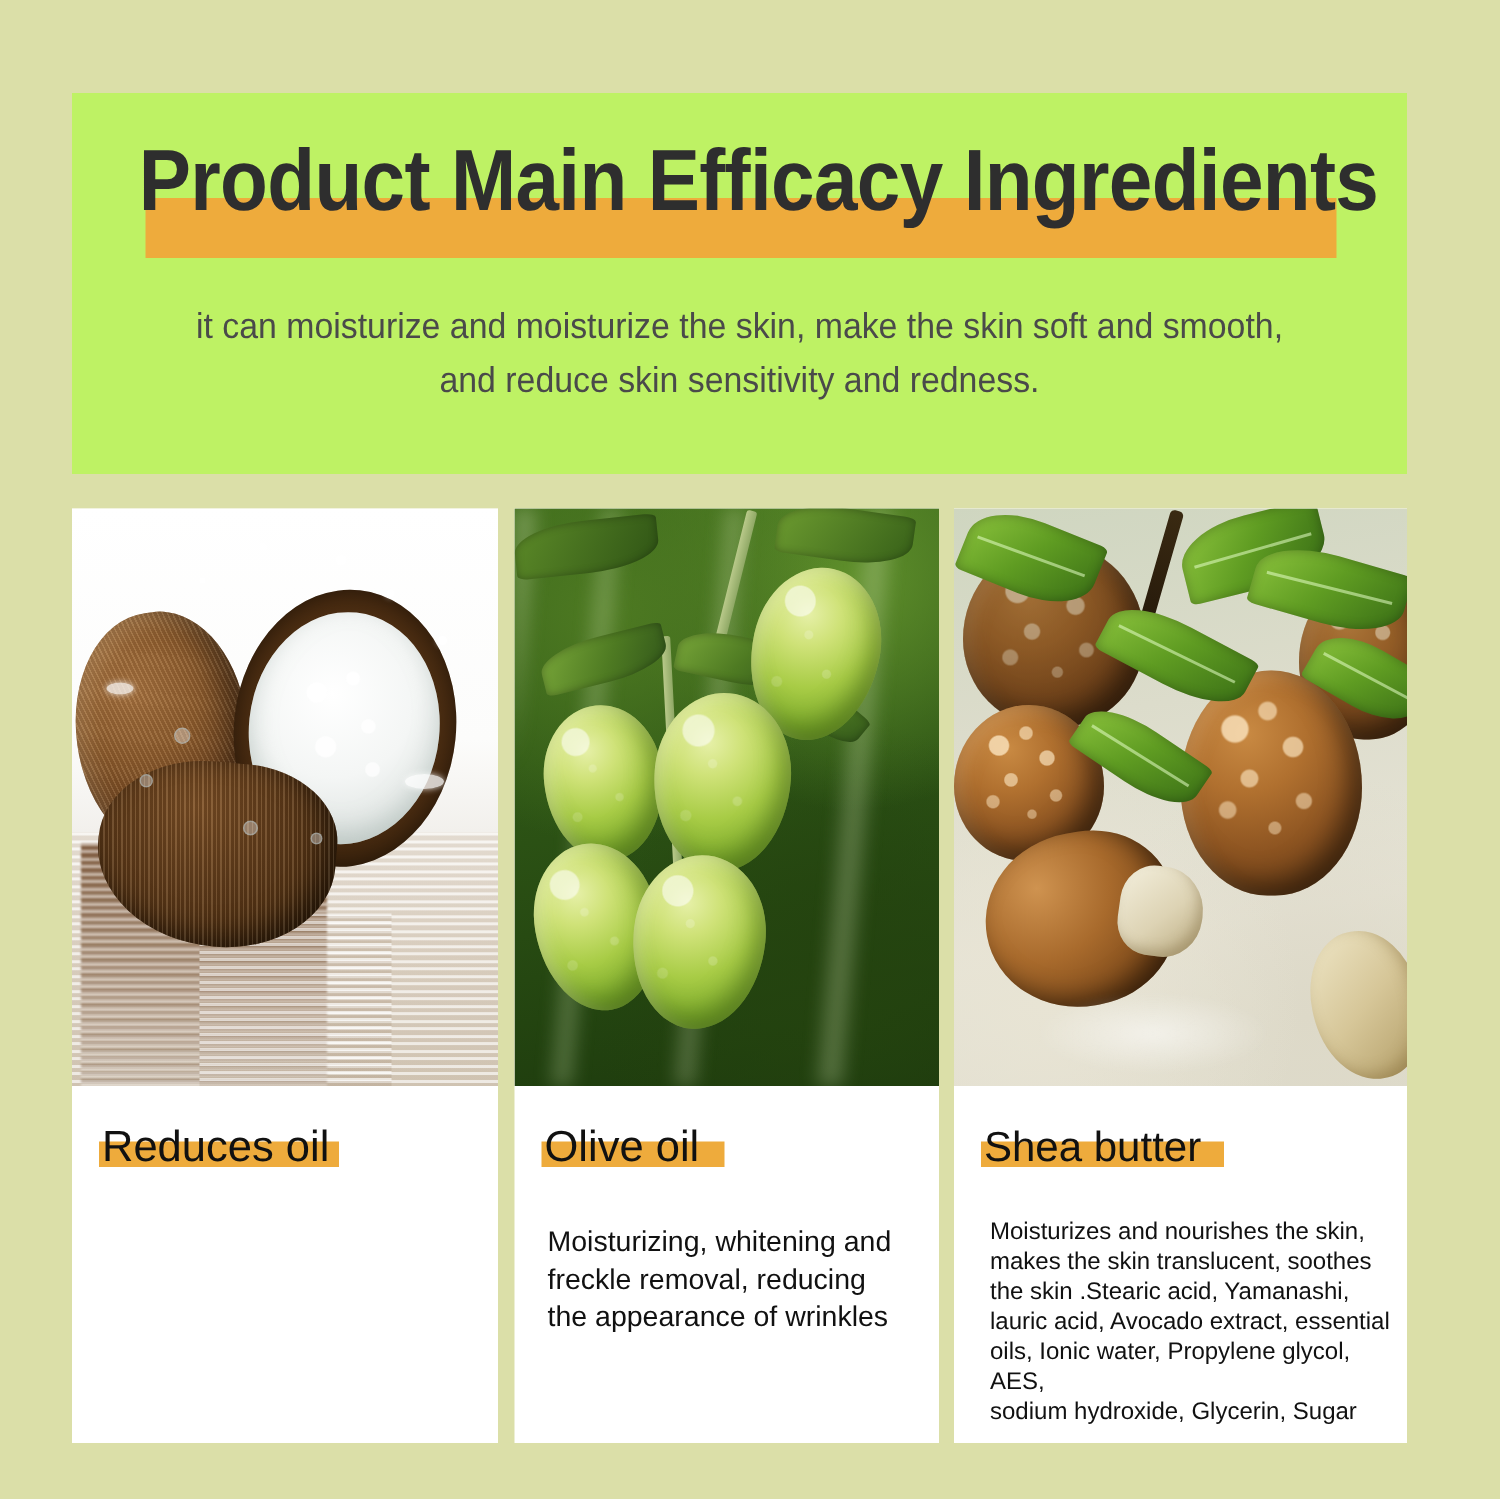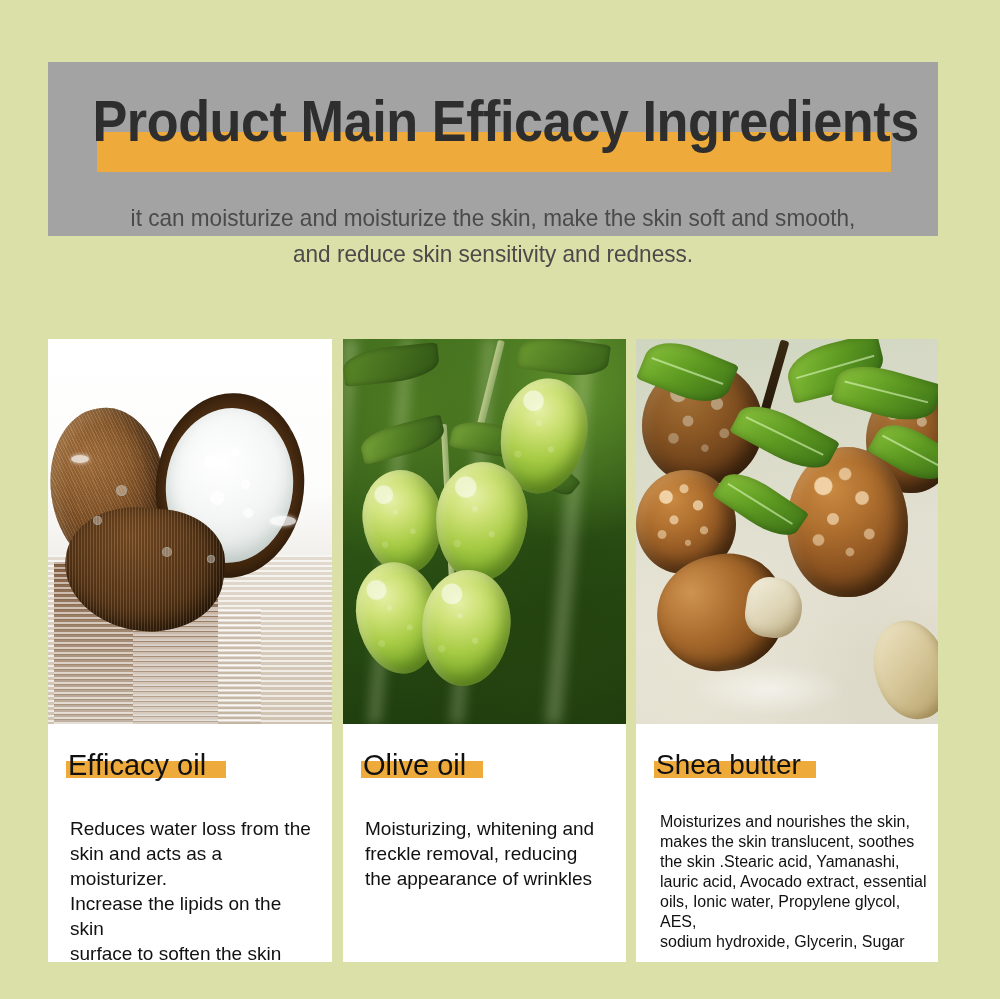--- a/index.html
+++ b/index.html
@@ -14,22 +14,22 @@
     overflow: hidden;
     position: relative;
   }
 
   
   .header-panel {
     position: absolute;
     left: 48px;
     top: 62px;
     width: 890px;
-    height: 174px;
-    background: #a3a3a3;
+    height: 254px;
+    background: #bef264;
     box-sizing: border-box;
   }
   .title-wrap {
     position: absolute;
     left: 0;
     top: 16px;
     width: 890px;
     height: 108px;
   }
   .title-bar {
@@ -436,26 +436,22 @@
       <div class="splash" style="left:44%;top:6%;width:5px;height:5px;"></div>
       <div class="drop" style="left:24%;top:38%;width:9px;height:9px;"></div>
       <div class="drop" style="left:16%;top:46%;width:7px;height:7px;"></div>
       <div class="drop" style="left:40%;top:54%;width:8px;height:8px;"></div>
       <div class="drop" style="left:56%;top:56%;width:6px;height:6px;"></div>
       <div class="splash" style="left:78%;top:46%;width:26px;height:10px;border-radius:50%;opacity:0.85;"></div>
       <div class="splash" style="left:8%;top:30%;width:18px;height:8px;border-radius:50%;opacity:0.8;"></div>
     </div>
     <div class="card-title-wrap">
       <div class="card-title-bar"></div>
-      <div class="card-title">Efficacy oil</div>
+      <div class="card-title">Reduces oil</div>
     </div>
-    <div class="card-desc">Reduces water loss from the
-skin and acts as a moisturizer.
-Increase the lipids on the skin
-surface to soften the skin</div>
   </div>
 
   <div class="card card-3">
     <div class="card-img img-shea">
       <div class="shea-branch"></div>
       <div class="nut nut-a"></div>
       <div class="nut nut-d"></div>
       <div class="shea-leaf sl1"></div>
       <div class="shea-leaf sl3"></div>
       <div class="shea-leaf sl4"></div>

